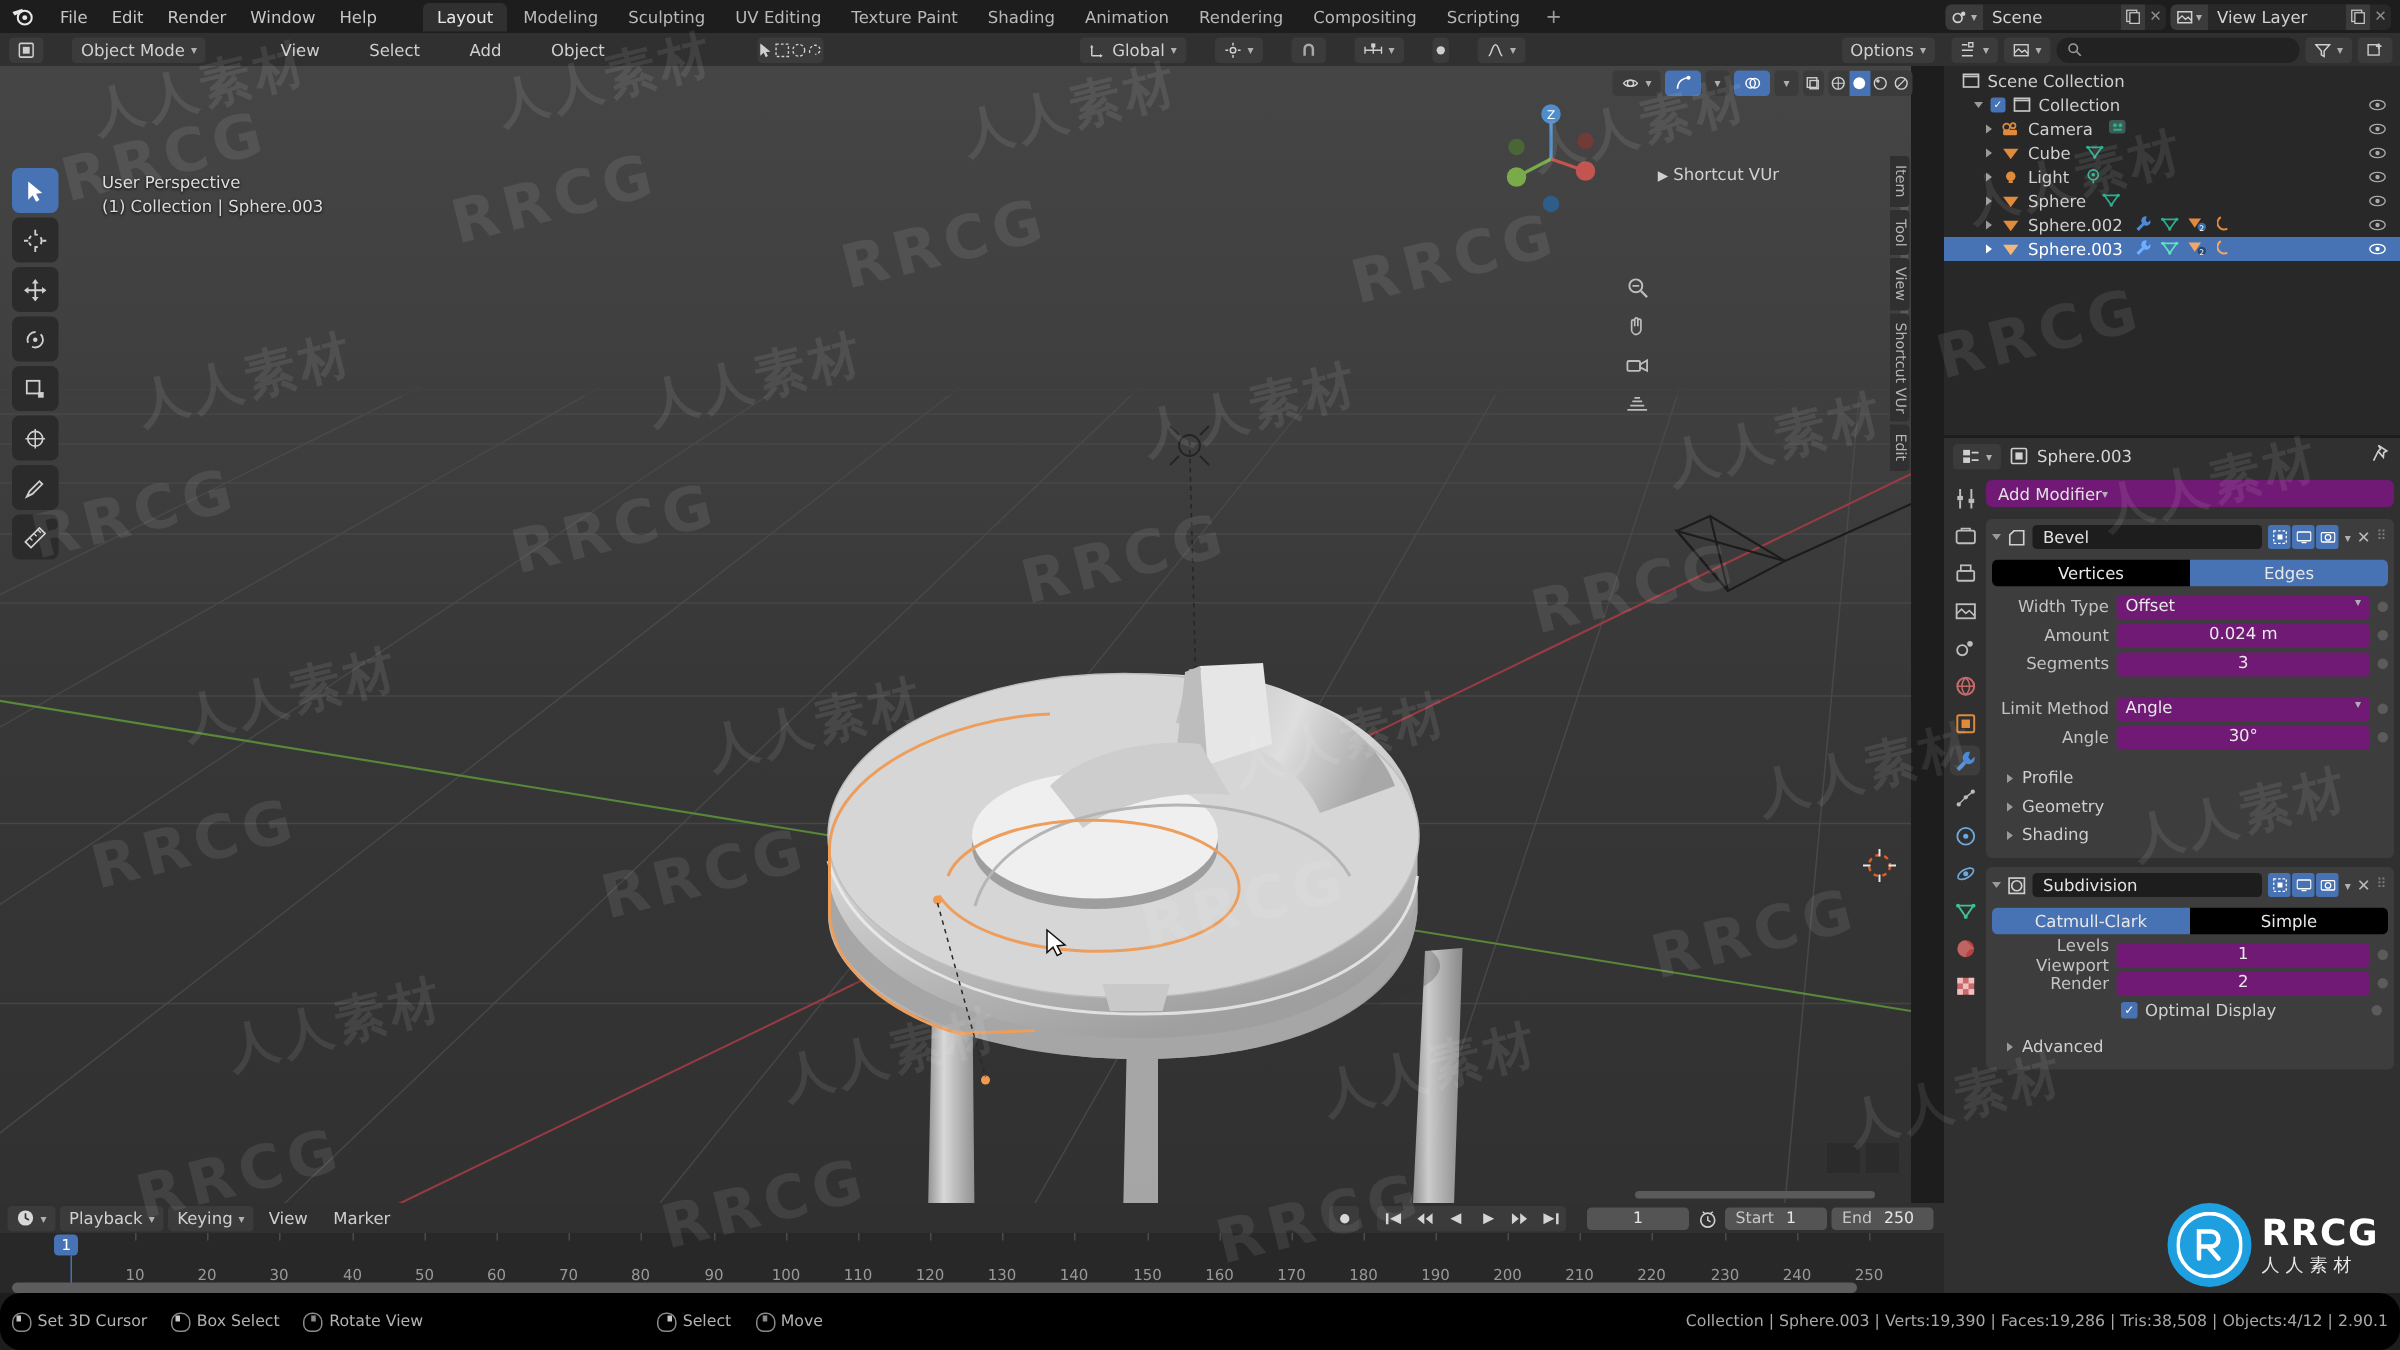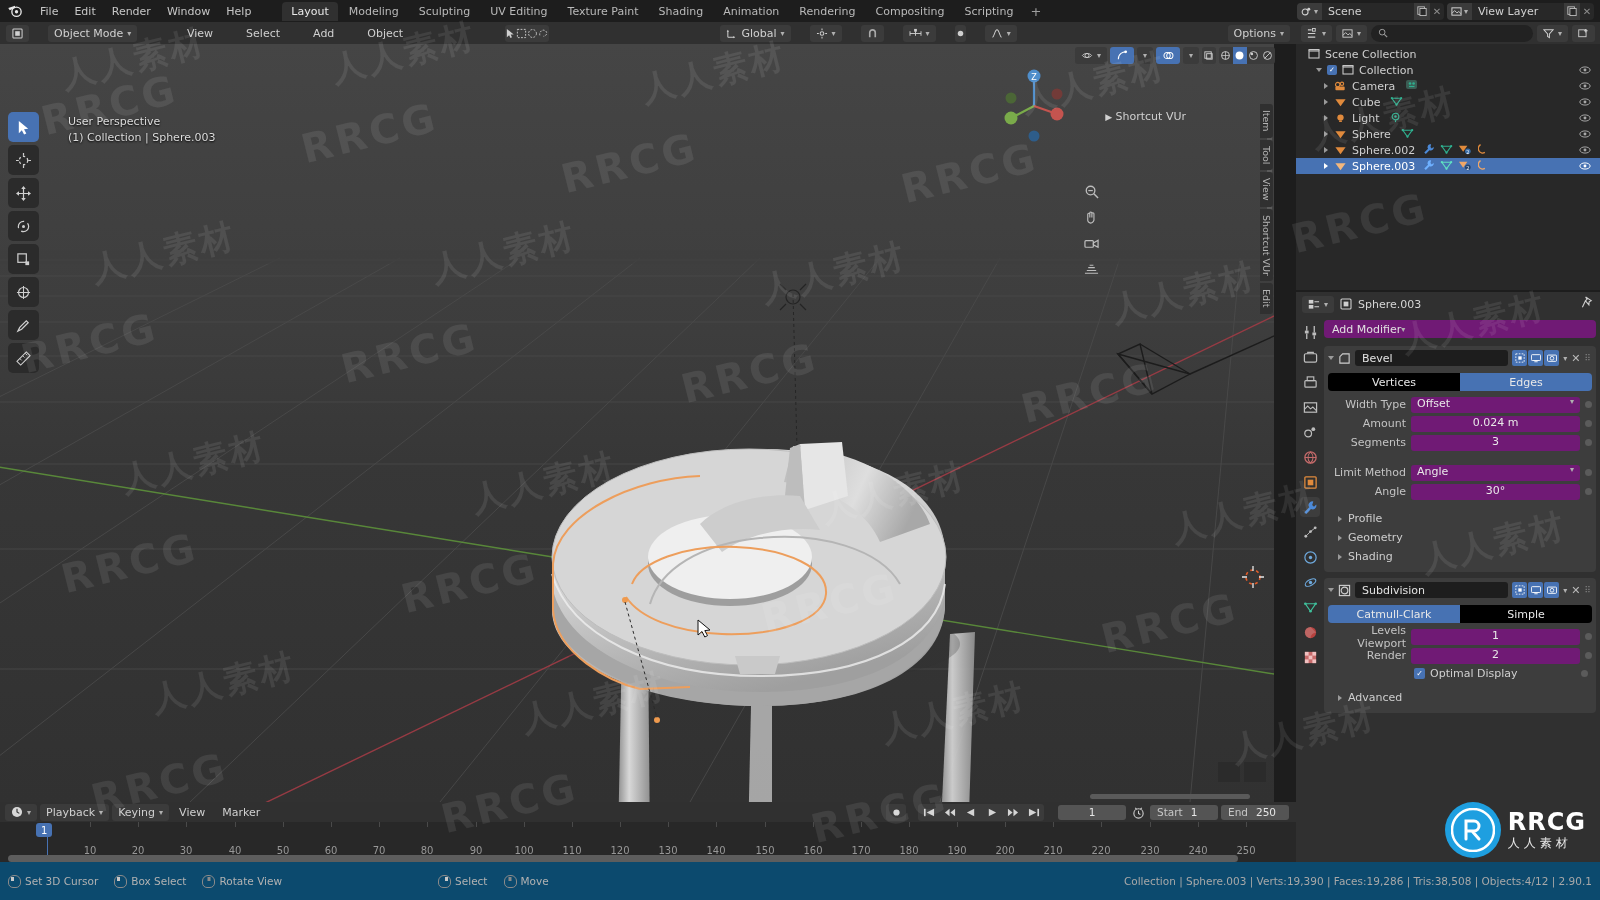--- a/index.html
+++ b/index.html
@@ -142,22 +142,22 @@
   .tl-tick { position:absolute; top:0; width:1px; height:5px; background:#4a4a4a;}
   .playhead-box { position:absolute; top:1px; height:14px; background:#4772b3; border-radius:3px; color:#fff;
                   font-size:10px; display:flex; align-items:center; justify-content:center; padding:0 5px;}
   .tf-field { height:15px; background:#545454; border-radius:3px; font-size:10.5px; color:#e6e6e6;
               display:flex; align-items:center; justify-content:center; }
   .tf-lab { display:flex; align-items:center; height:15px; background:#545454; border-radius:3px; font-size:10.5px; color:#e6e6e6; }
   .tf-lab span.k { padding:0 4px 0 7px; color:#c6c6c6;}
   .tf-lab span.v { padding:0 9px 0 4px;}
 
   
-  .statusbar { position:absolute; left:0; top:862px; width:1600px; height:38px; background:#0c4a6e;
-               display:flex; align-items:center; padding:0 8px; }
+  .statusbar { position:absolute; left:0; top:862px; width:1600px; height:38px; background:#000000;
+               display:flex; align-items:center; padding:0 8px;border-radius:14px; }
   .sb-item { display:flex; align-items:center; gap:4px; margin-right:16px; font-size:10.5px; color:#b2b2b2;}
   .mouse-ico { width:13px; height:13px; border:1px solid #8a8a8a; border-radius:6px 6px 5px 5px; position:relative;}
   .mouse-ico i { position:absolute; left:50%; top:1px; transform:translateX(-50%); width:3px; height:4px; background:#8a8a8a; }
   .mouse-ico.l i { left:2px; transform:none; background:#c8c8c8; }
   .mouse-ico.r i { left:auto; right:2px; transform:none; background:#c8c8c8; }
   .sb-right { margin-left:auto; display:flex; align-items:center; gap:7px; font-size:10.5px; color:#a8a8a8; }
 
   
   .wm { position:absolute; color:rgba(255,255,255,0.085); font-weight:bold; pointer-events:none;
         white-space:nowrap; z-index:9; }

